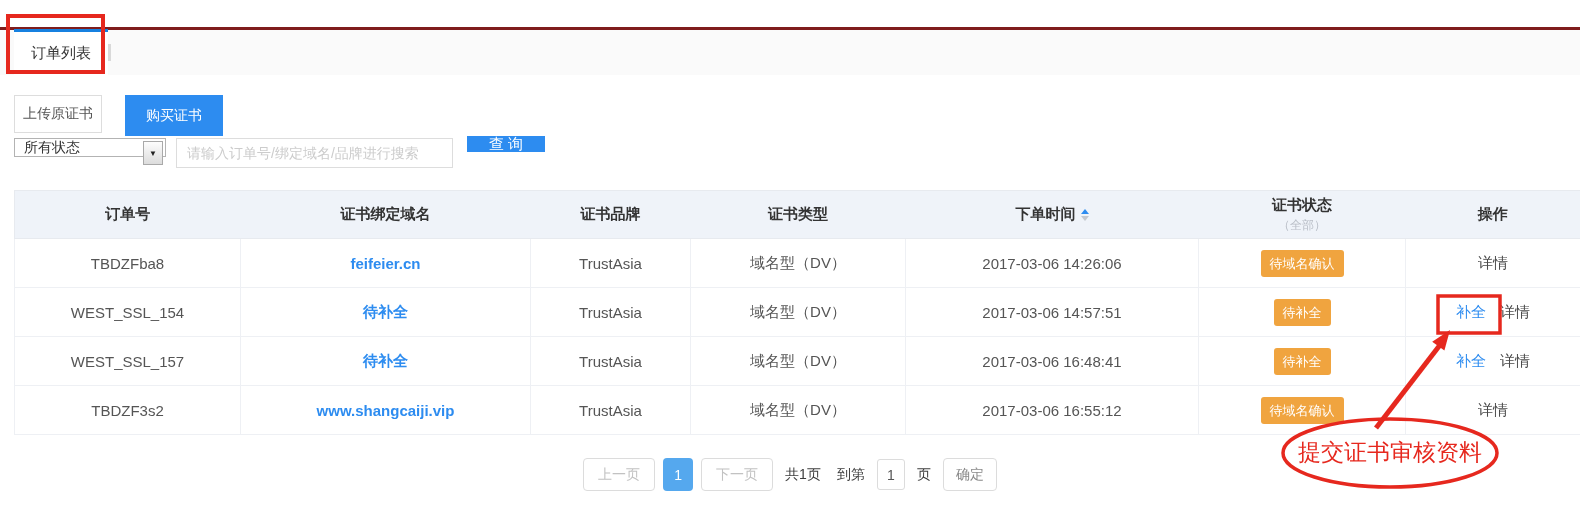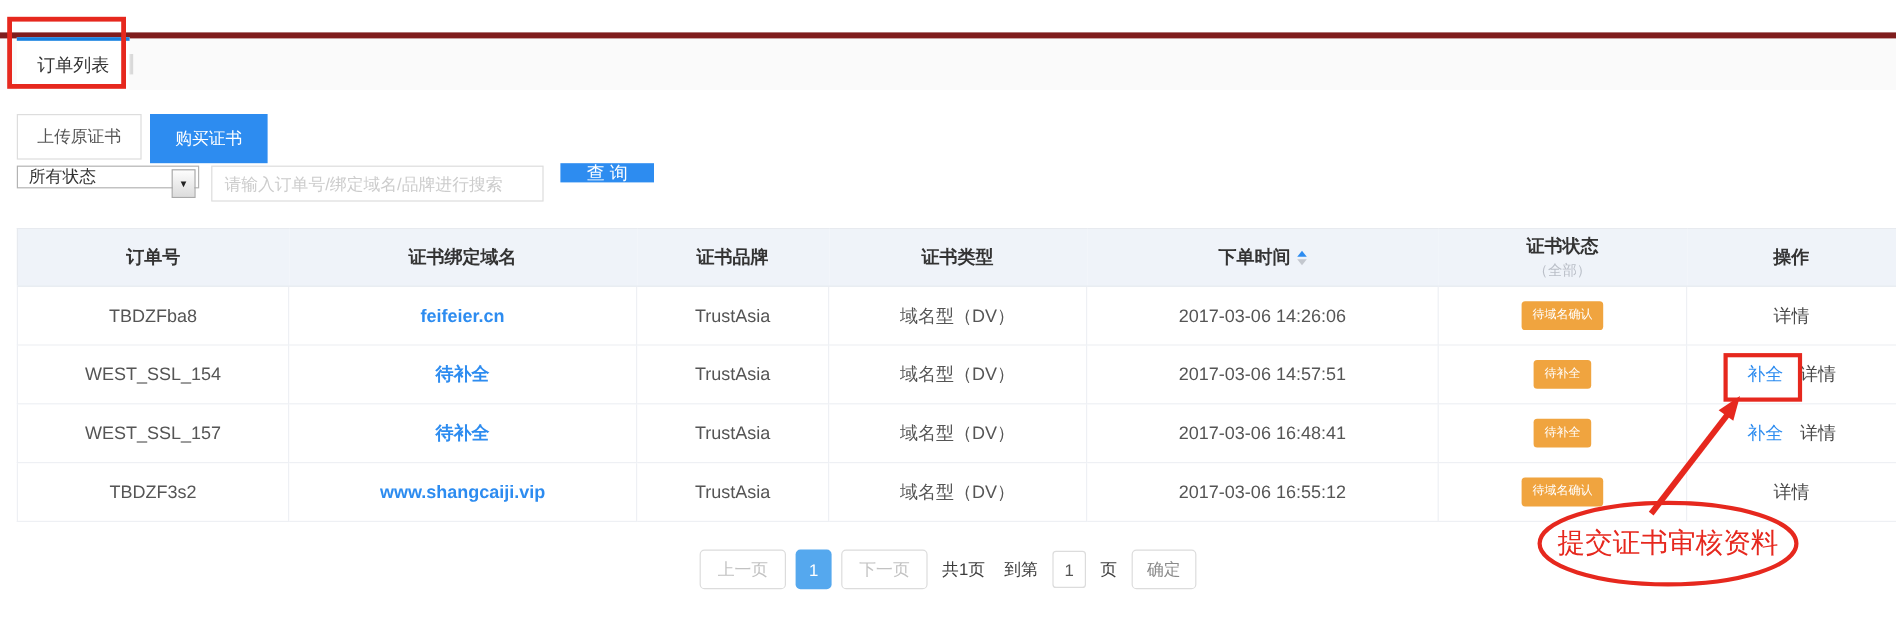--- a/index.html
+++ b/index.html
@@ -10,34 +10,34 @@
     color:#333;
   }
   :root{
     --blue:#2d8cf0; --tab-blue:#1681e0; --page-blue:#55a8ee;
     --badge:#f0a43f; --red:#e6281e; --header-bg:#eff3f9;
   }
 
   
   .tabbar{
     position:absolute; top:27px; left:0; width:1580px; height:48px;
-    background:#fafafa; border-top:5px solid #7f1d1d;
+    background:#fafafa; border-top:3px solid #7f1d1d;
     display:flex; align-items:stretch; padding-left:14px;
   }
   .tab{
     display:flex; align-items:center; padding:0 17px;
     font-size:15px; color:#333; cursor:pointer;
   }
   .tab.active{ background:#fff; border-top:3px solid var(--tab-blue); margin-top:-1px; }
   .tab-divider{ width:1px; height:17px; background:#d9d9d9; align-self:center; }
 
   
   .btn{ display:flex; align-items:center; justify-content:center; cursor:pointer; font-size:14px; }
   .btn-upload{
-    position:absolute; left:14px; top:95px; width:104px; height:38px;
+    position:absolute; left:14px; top:95px; width:88px; height:38px;
     background:#fff; border:1px solid #ddd; color:#555;
   }
   .btn-buy{
     position:absolute; left:125px; top:95px; width:98px; height:41px;
     background:var(--blue); color:#fff;
   }
   .status-select{
     position:absolute; left:14px; top:138px; width:152px; height:19px;
     border:1px solid #b3b3b3; background:#fff; display:flex; align-items:center;
     font-size:14px; color:#333; padding-left:9px; cursor:pointer;
@@ -74,21 +74,21 @@
     font-size:15px; color:#555; background:#fff;
   }
   .th-sub{ font-size:12px; color:#b9bec7; font-weight:normal; margin-top:2px; }
   .th-time-wrap{ display:inline-flex; align-items:center; gap:5px;justify-content:center; }
   .sort-icon{ display:inline-flex; flex-direction:column; gap:2px; cursor:pointer; }
   .sort-up{ width:0; height:0; border-left:4px solid transparent; border-right:4px solid transparent; border-bottom:5px solid var(--blue); }
   .sort-down{ width:0; height:0; border-left:4px solid transparent; border-right:4px solid transparent; border-top:5px solid #c3c7ce; }
   .domain-link{ color:var(--blue); font-weight:bold; cursor:pointer;margin-top:48px; }
   .badge{
     display:inline-block; background:var(--badge); color:#fff;
-    font-size:10px; padding:7px 9px; border-radius:3px; line-height:1;
+    font-size:13px; padding:7px 9px; border-radius:3px; line-height:1;
   }
   .action{ margin:0 7px; color:#4a4a4a; cursor:pointer; }
   .action.blue{ color:var(--blue); }
 
   
   .pagination{
     position:absolute; top:458px; left:0; width:1580px;
     display:flex; justify-content:center; align-items:center; gap:8px;
     font-size:14px; color:#444;
   }

